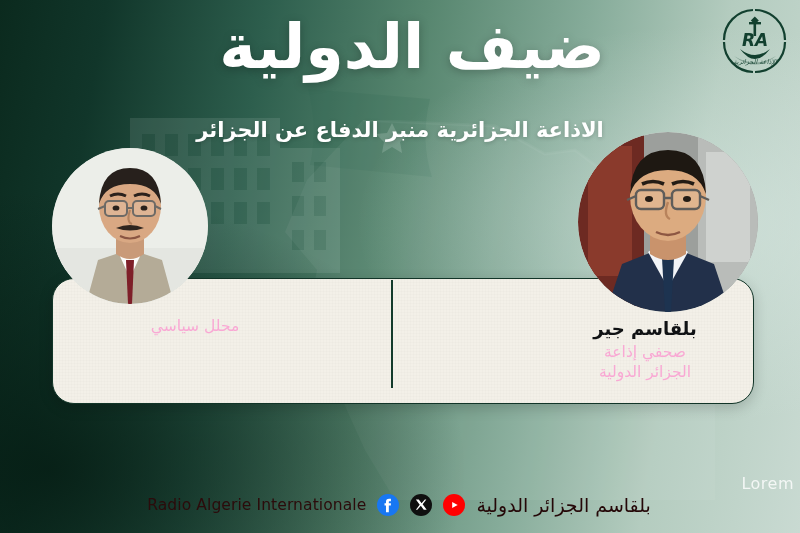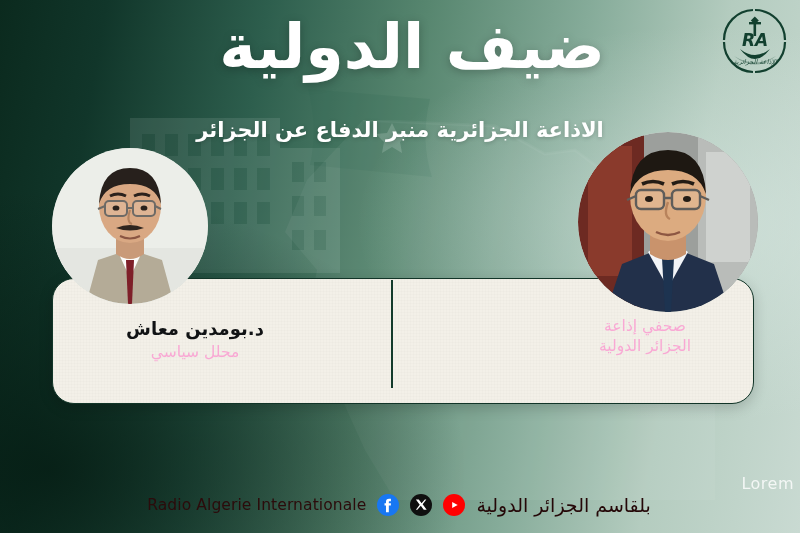--- a/index.html
+++ b/index.html
@@ -391,25 +391,25 @@
         <ellipse cx="109" cy="67" rx="4" ry="3" fill="#241c15"></ellipse>
 
         <path d="M90 70 q-5 14 2 17" stroke="#b8835c" stroke-width="2.4" fill="none"></path>
 
         <path d="M78 100 q12 6 24 0" stroke="#8d5742" stroke-width="2.4" fill="none"></path>
       </g>
     </svg>
   </div>
 
   <div class="person person-left">
-    <div class="p-name">د.بومدين معاش</div>
     <div class="p-role">محلل سياسي</div>
   </div>
 
   <div class="person person-right">
+    <div class="p-name">بلقاسم جير</div>
     <div class="p-role">صحفي إذاعة</div>
     <div class="p-role">الجزائر الدولية</div>
   </div>
 
   <div class="lorem">Lorem</div>
 
   <div class="footer">
     <span class="footer-latin">Radio Algerie Internationale</span>
 
     <span class="social">

